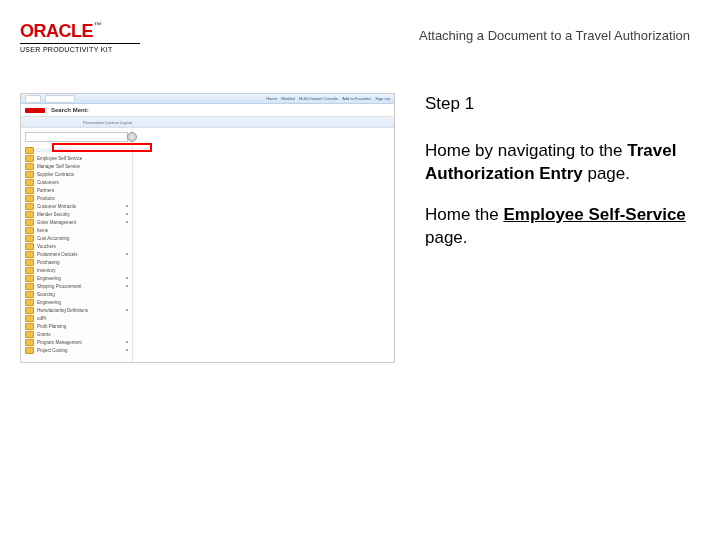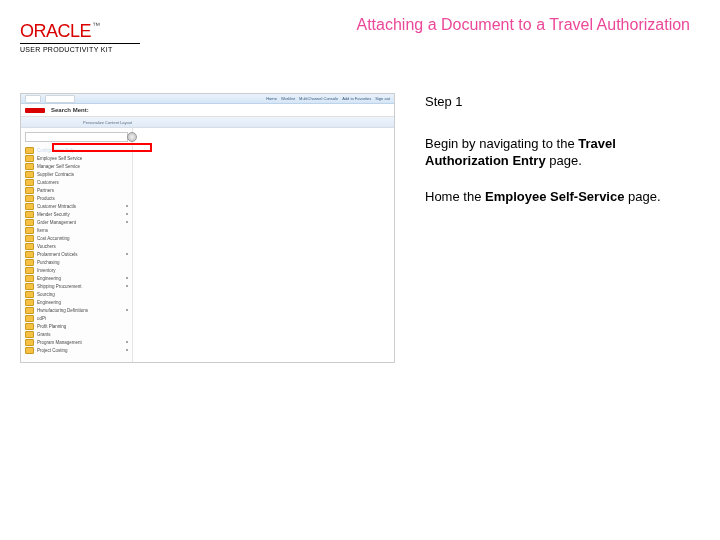--- a/index.html
+++ b/index.html
@@ -24,21 +24,21 @@
     align-items: flex-start;
     width: 100%;
   }
   .logo-block {
     display: flex;
     flex-direction: column;
     margin-top: 6px;
   }
   .oracle-logo {
     font-family: Arial, Helvetica, sans-serif;
-    font-weight: 400;
+    font-weight: 700;
     font-size: 18px;
     color: #d90000;
     letter-spacing: -0.5px;
     line-height: 1;
   }
   .oracle-logo sup {
     font-size: 8px;
     color: #555;
     vertical-align: top;
     margin-left: 1px;
@@ -47,22 +47,23 @@
     border-top: 1px solid #000;
     font-size: 7px;
     letter-spacing: 0.3px;
     color: #000;
     padding-top: 2px;
     margin-top: 3px;
     width: 120px;
   }
   .doc-title {
     margin-left: auto;
-    font-size: 16px;
-    color: #ec4899;
+    font-size: 13px;
+    color: #404040;
+    margin-top: 12px;
     margin-right: 10px;
   }
   .content-row {
     display: flex;
     margin-top: 40px;
     align-items: flex-start;
   }
   .screenshot {
     width: 375px;
     height: 270px;
@@ -204,33 +205,33 @@
     top: 49px;
     width: 100px;
     height: 9px;
     border: 2px solid #ff0000;
     box-sizing: border-box;
     pointer-events: none;
   }
   .instructions {
     margin-left: 30px;
     width: 270px;
-    font-size: 13px;
+    font-size: 17px;
     line-height: 1.35;
   }
   .step-label {
     margin-bottom: 24px;
   }
   .inst-para {
     margin-bottom: 18px;
   }
   .inst-para b, .inst-para strong {
     font-weight: 700;
   }
-  .ul { }
+  .ul { text-decoration: underline; }
 </style>
 </head>
 <body>
 
 <div class="page">
   <div class="header">
     <div class="logo-block">
       <div class="oracle-logo">
         <span>ORACLE</span><sup>™</sup>
       </div>
@@ -386,20 +387,20 @@
             </div>
         </div>
         <div style="flex:1"></div>
       </div>
       <div class="highlight-outline"></div>
     </div>
 
     <div class="instructions">
       <div class="step-label">Step 1</div>
       <div class="inst-para">
-        <span>Begin by navigating to the </span><b>Travel Authorization Entry</b><span> page.</span>
+        <span>Home by navigating to the </span><b>Travel Authorization Entry</b><span> page.</span>
       </div>
       <div class="inst-para">
         <span>Home the </span><b class="ul">Employee Self-Service</b><span> page.</span>
       </div>
     </div>
   </div>
 </div>
 
 </body></html>

